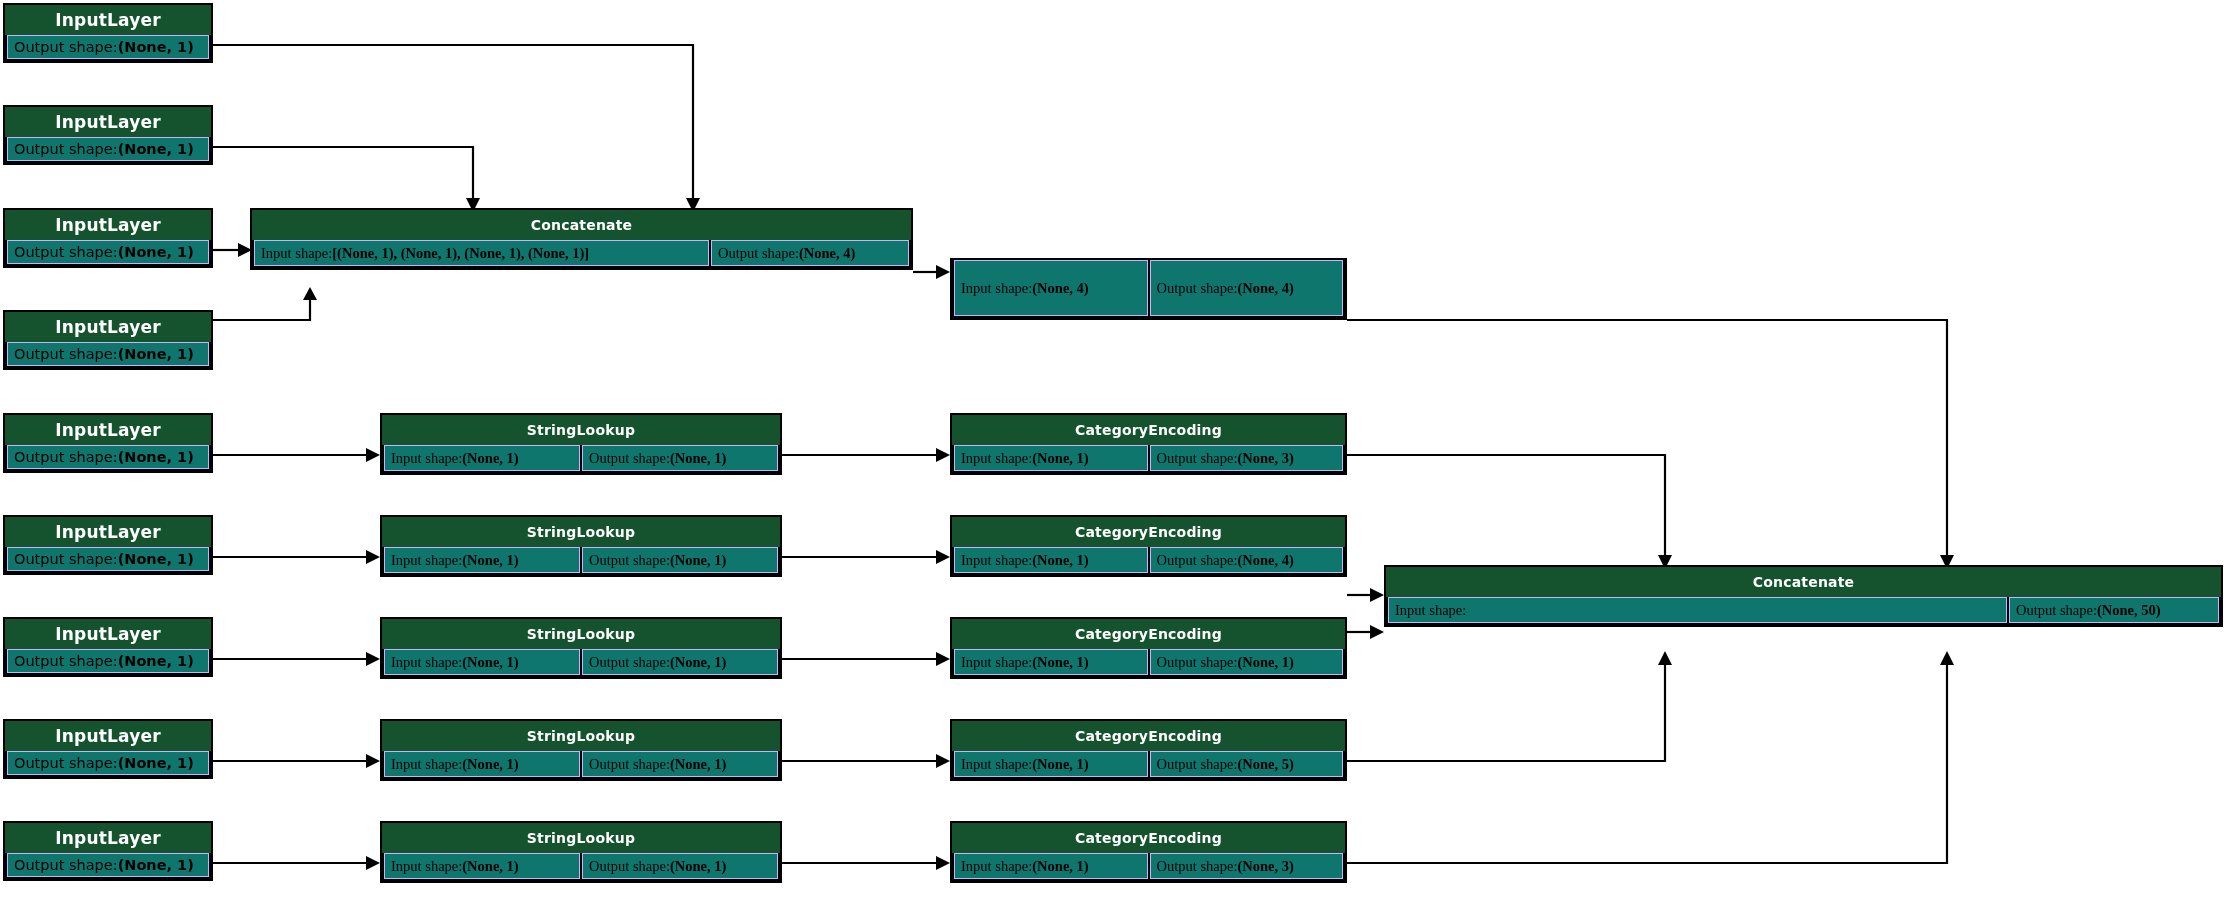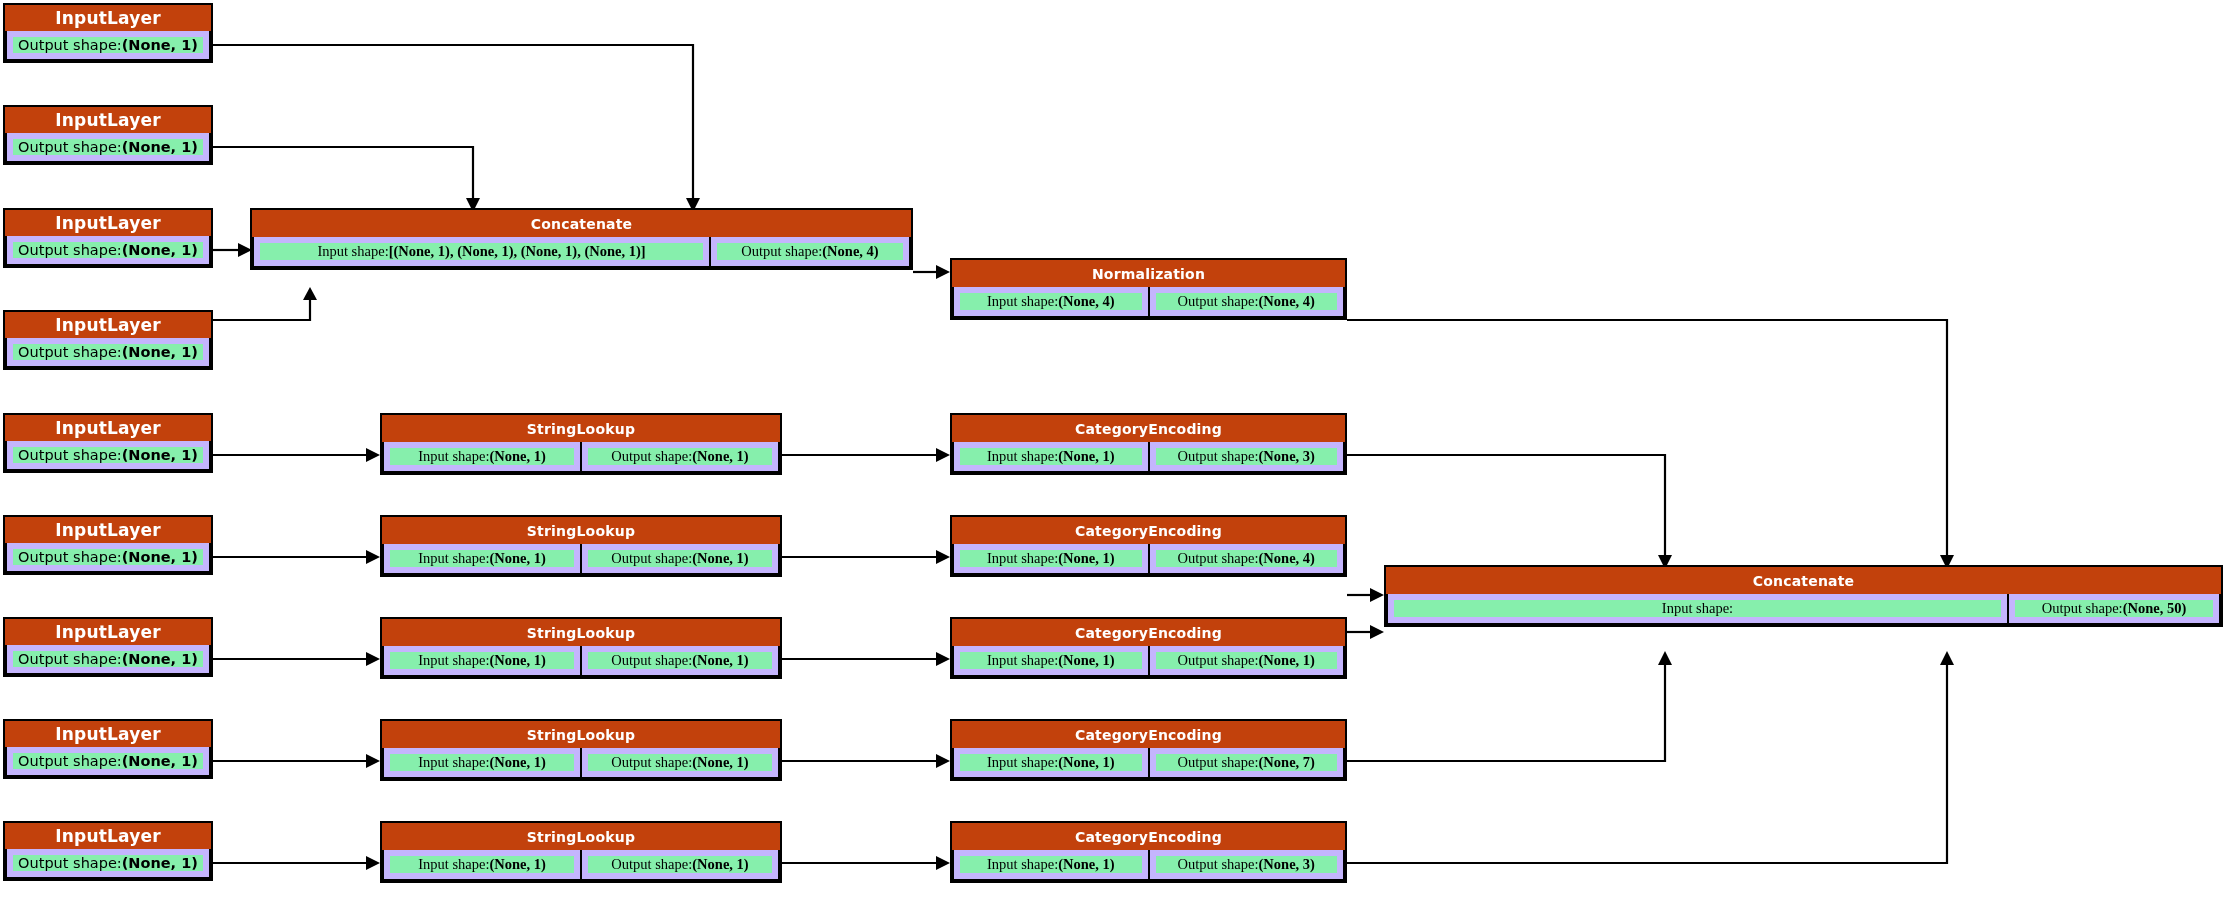--- a/index.html
+++ b/index.html
@@ -21,48 +21,47 @@
   
   .node {
     position: absolute;
     box-sizing: border-box;
     border: 2px solid #000000;
     background: #000000;
     display: flex;
     flex-direction: column;
   }
   .node-header {
-    background: #c2410c;
+    background: #14532d;
     color: #ffffff;
     font-weight: bold;
     display: flex;
     align-items: center;
     justify-content: center;
     text-align: center;
     letter-spacing: 0.2px;
     white-space: nowrap;
     overflow: hidden;
   }
   .node-body {
     display: flex;
     flex-direction: row;
     flex: 1 1 auto;
     background: #000000;
     gap: 2px;
     padding: 0 2px 2px 2px;
     box-sizing: border-box;
   }
   .cell {
-    background: #86efac;
+    background: #0f766e;
     color: #000000;
-    border: 6px solid #c4b5fd;
+    border: 1px solid #c4b5fd;
     box-sizing: border-box;
     display: flex;
     align-items: center;
-    justify-content: center;
     white-space: nowrap;
     overflow: hidden;
     padding: 0 6px;
   }
   .cell .lbl { font-weight: normal; }
   .cell .val { font-weight: bold; }
   .cell .val::before { content: " "; }
 
   
   .n-small .node-header { font-size: 17px; height: 30px; }
@@ -193,21 +192,20 @@
         <span class="val">[(None, 1), (None, 1), (None, 1), (None, 1)]</span>
       </div>
       <div class="cell" style="flex:1">
         <span class="lbl">Output shape:</span>
         <span class="val">(None, 4)</span>
       </div>
     </div>
   </div>
 
   <div class="node n-wide" style="left:950px; top:258px; width:397px; height:62px;">
-    <div class="node-header">Normalization</div>
     <div class="node-body">
       <div class="cell" style="flex:1">
         <span class="lbl">Input shape:</span>
         <span class="val">(None, 4)</span>
       </div>
       <div class="cell" style="flex:1">
         <span class="lbl">Output shape:</span>
         <span class="val">(None, 4)</span>
       </div>
     </div>
@@ -345,21 +343,21 @@
   </div>
   <div class="node n-wide" style="left:950px; top:719px; width:397px; height:62px;">
     <div class="node-header">CategoryEncoding</div>
     <div class="node-body">
       <div class="cell" style="flex:1">
         <span class="lbl">Input shape:</span>
         <span class="val">(None, 1)</span>
       </div>
       <div class="cell" style="flex:1">
         <span class="lbl">Output shape:</span>
-        <span class="val">(None, 7)</span>
+        <span class="val">(None, 5)</span>
       </div>
     </div>
   </div>
 
   <div class="node n-small" style="left:3px; top:821px; width:210px; height:60px;">
     <div class="node-header">InputLayer</div>
     <div class="node-body">
       <div class="cell" style="flex:1">
         <span class="lbl">Output shape:</span>
         <span class="val">(None, 1)</span>

